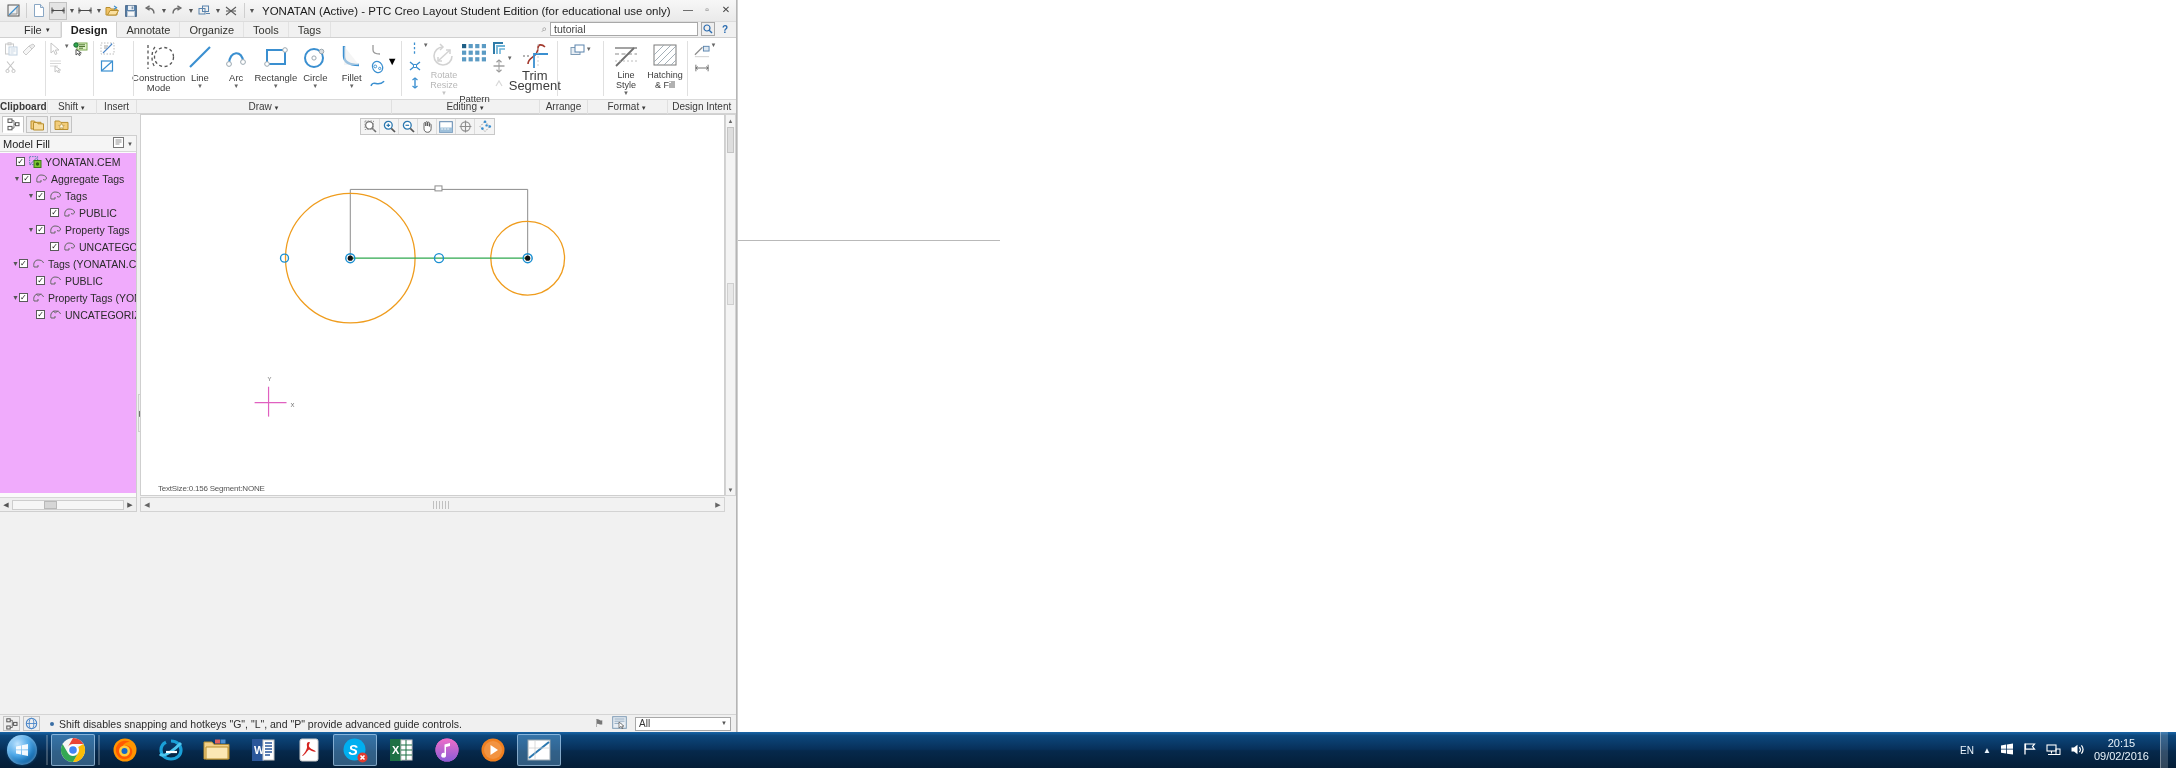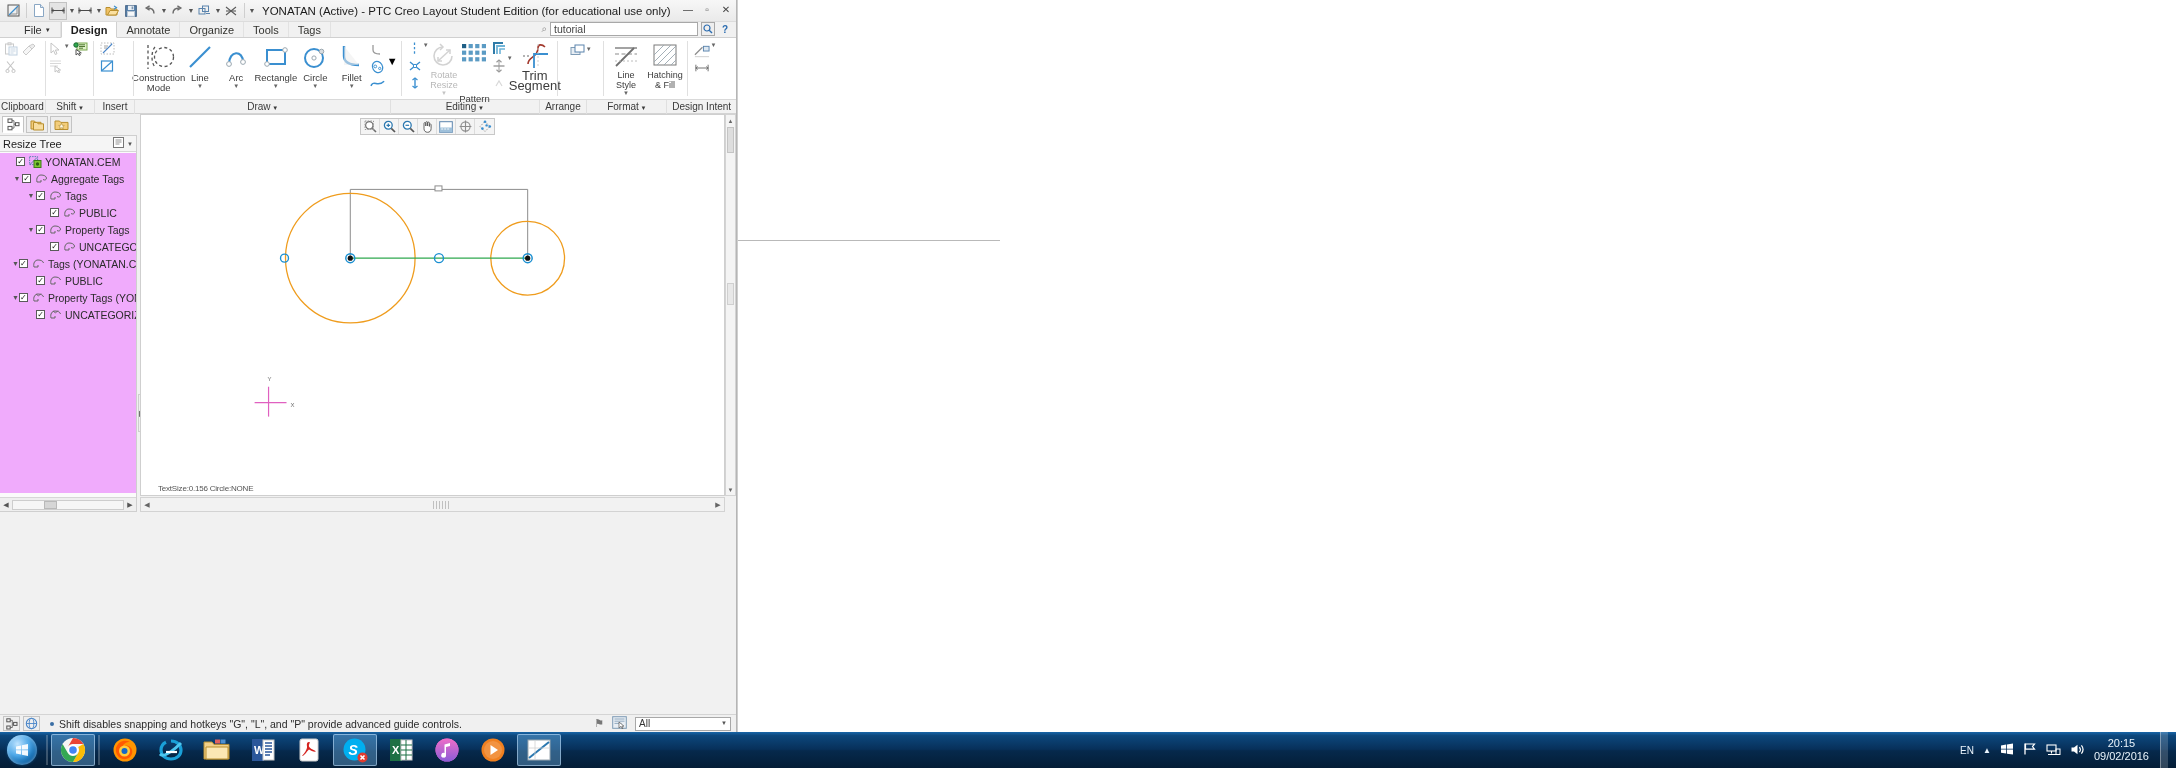--- a/index.html
+++ b/index.html
@@ -647,21 +647,21 @@
                 <path d="M2 6 h13 M2 2.5 v7 M15 2.5 v7" stroke="#6b6b6b" stroke-width="1"></path>
                 <path d="M4 4.4 L2 6 L4 7.6 M13 4.4 L15 6 L13 7.6" fill="none" stroke="#6b6b6b" stroke-width=".9"></path>
               </svg>
           </div>
         </div>
         <div class="caret" style="margin-top:2px;font-size:6px;color:#666;">▼</div>
       </div>
     </div>
 
     <div class="grouprow">
-      <div class="gl" style="width:48px;">Clipboard</div>
+      <div class="gl" style="width:48px;font-weight:bold;">Clipboard</div>
       <div class="gl" style="width:52px;">
         <span>Shift</span><span style="font-size:6px;"> ▼</span>
       </div>
       <div class="gl" style="width:42px;">Insert</div>
       <div class="gl" style="width:268px;">
         <span>Draw</span><span style="font-size:6px;"> ▼</span>
       </div>
       <div class="gl" style="width:156px;">
         <span>Editing</span><span style="font-size:6px;"> ▼</span>
       </div>
@@ -692,21 +692,21 @@
         <div class="navtab">
           <svg width="15" height="12" viewBox="0 0 15 12">
               <path d="M1 10.5 V2 h4.5 l1.2 1.4 H14 V10.5 z" fill="#f3cd7b" stroke="#b98f2e"></path>
               <path d="M7.5 4.3 l.8 2 2 .2 -1.5 1.3 .5 2 -1.8-1.1 -1.8 1.1 .5-2 -1.5-1.3 2-.2z" fill="#fff8e6" stroke="#9a7a20" stroke-width=".5"></path>
             </svg>
         </div>
       </div>
 
       <div class="treepanel">
         <div class="treehdr">
-          <span>Resize Tree</span>
+          <span>Model Fill</span>
           <span class="hicons">
             <span>
               <svg width="11" height="11" viewBox="0 0 11 11">
                   <rect x=".5" y=".5" width="10" height="10" fill="#fff" stroke="#777"></rect>
                   <path d="M2.5 3h6M2.5 5h6M2.5 7h4" stroke="#777" stroke-width=".8"></path>
                 </svg>
             </span>
             <span style="font-size:6px;color:#555;">▼</span>
           </span>
         </div>
@@ -925,21 +925,21 @@
           <circle cx="210" cy="143" r="2.6" fill="#111"></circle>
           <circle cx="388" cy="143" r="4.5" fill="none" stroke="#1a8fd1" stroke-width="1.5"></circle>
           <circle cx="388" cy="143" r="2.6" fill="#111"></circle>
 
           <path d="M128 272 L128 302" stroke="#e060c0" stroke-width="1.2"></path>
           <path d="M114 288 L146 288" stroke="#e060c0" stroke-width="1.2"></path>
           <text x="127" y="266" font-size="6" fill="#6b6b6b" font-family="Liberation Sans, sans-serif">Y</text>
           <text x="150" y="292" font-size="6" fill="#6b6b6b" font-family="Liberation Sans, sans-serif">X</text>
         </svg>
 
-        <div class="statusline">TextSize:0.156   Circle:NONE</div>
+        <div class="statusline">TextSize:0.156   Segment:NONE</div>
       </div>
 
       <div class="vscroll">
         <div class="va">▲</div>
         <div class="vthumb"></div>
         <div class="vgrip"></div>
         <div class="va" style="position:absolute;bottom:0;left:0;right:0;">▼</div>
       </div>
 
       <div class="hscroll">

